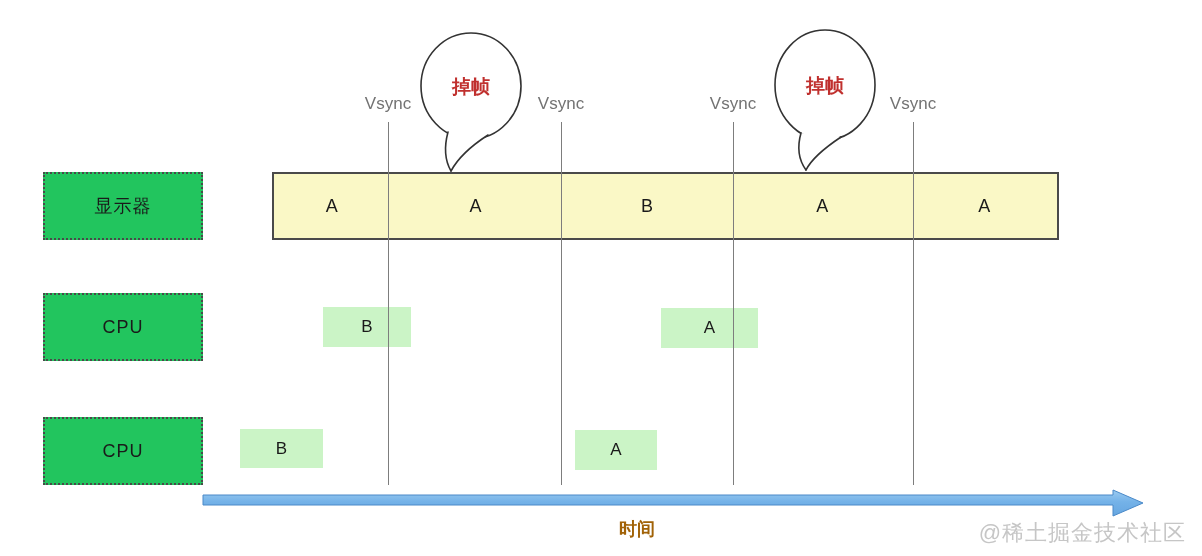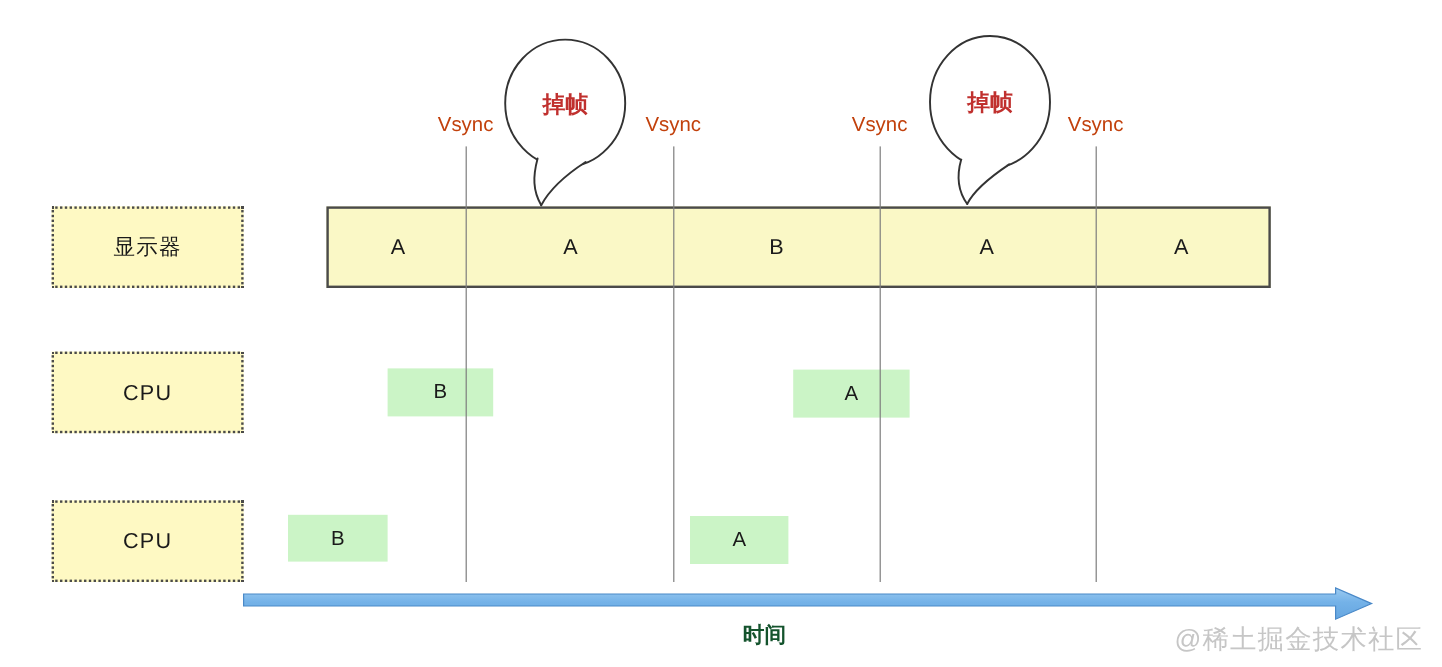--- a/index.html
+++ b/index.html
@@ -4,30 +4,30 @@
 <style>
   html,body{margin:0;padding:0;background:#fff;}
   body{font-family:"Liberation Sans","DejaVu Sans",sans-serif;}
   #canvas{position:relative;width:1202px;height:556px;background:#ffffff;overflow:hidden;}
 
   
   .row-box{
     position:absolute;left:43px;width:160px;height:68px;
     border:2px dotted #4a4a4a;box-sizing:border-box;
     display:flex;align-items:center;justify-content:center;
-    font-size:18px;color:#1a1a1a;letter-spacing:1px;background:#fef9c3;
+    font-size:18px;color:#1a1a1a;letter-spacing:1px;background:#22c55e;
   }
 
   
   .vline{position:absolute;top:122px;height:363px;width:1px;background:#7d7d7d;z-index:6;}
 
   
   .vsync-label{
     position:absolute;top:94px;width:120px;text-align:center;
-    font-size:17px;color:#c2410c;z-index:3;
+    font-size:17px;color:#737373;z-index:3;
   }
 
   
   .display-bar{
     position:absolute;left:272px;top:172px;width:787px;height:68px;
     background:#FAF8C6;border:2px solid #4a4a4a;box-sizing:border-box;
     display:flex;z-index:2;
   }
   .display-seg{
     display:flex;align-items:center;justify-content:center;
@@ -37,21 +37,21 @@
   
   .cpu-block{
     position:absolute;background:#CBF4C6;
     display:flex;align-items:center;justify-content:center;
     font-size:17px;color:#1a1a1a;z-index:4;
   }
 
   
   .time-label{
     position:absolute;left:587px;top:517px;width:100px;text-align:center;
-    font-size:18px;font-weight:600;color:#14532d;
+    font-size:18px;font-weight:600;color:#a16207;
   }
 
   
   .watermark{
     position:absolute;right:16px;top:518px;font-size:22px;color:#c6c6c6;
     letter-spacing:1px;
   }
 
   .overlay-svg{position:absolute;left:0;top:0;z-index:7;pointer-events:none;}
   .bubble-text{font-family:"Liberation Sans","DejaVu Sans",sans-serif;font-size:19px;font-weight:600;}

